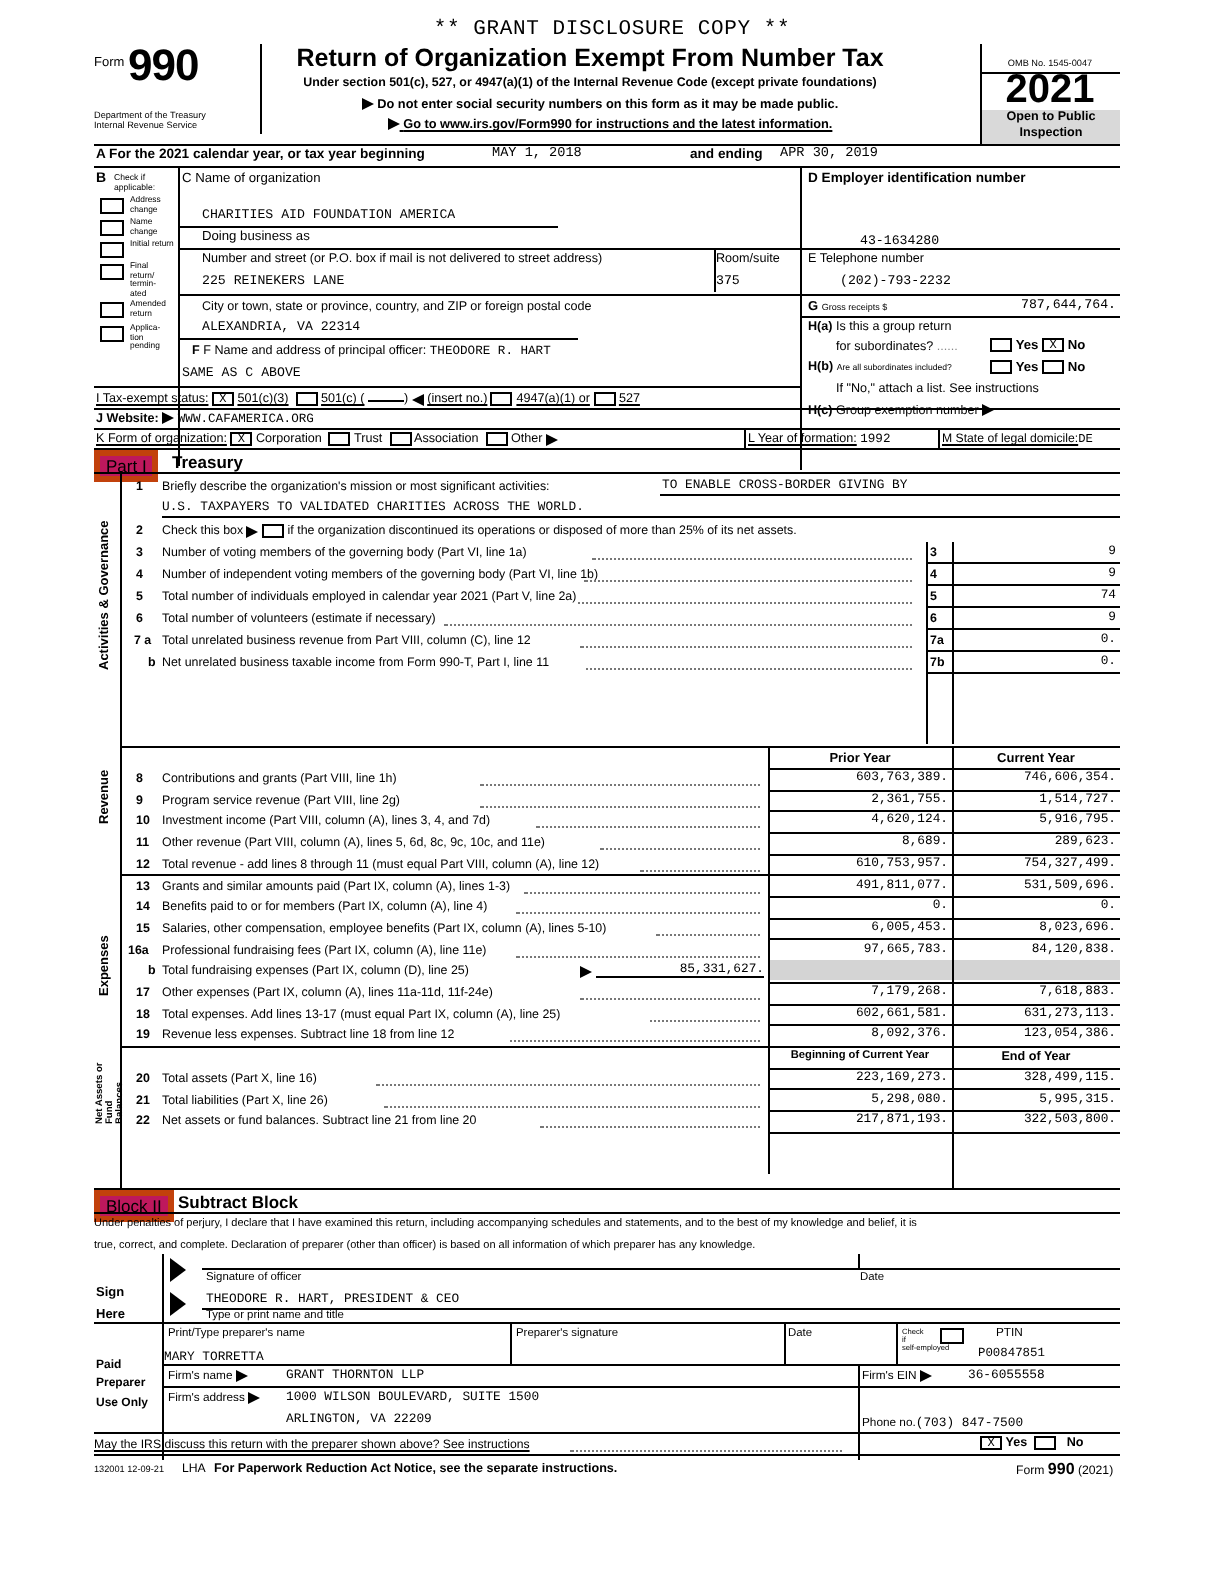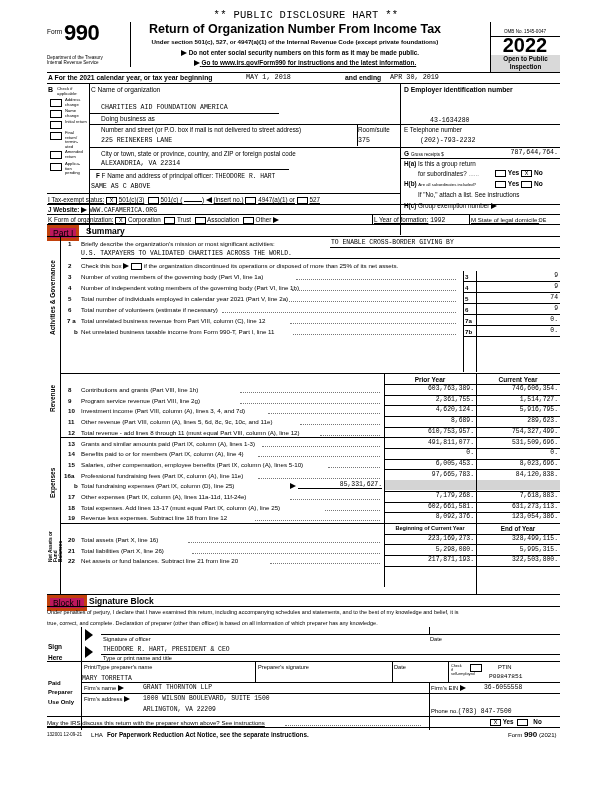--- a/index.html
+++ b/index.html
@@ -16,40 +16,40 @@
 .num{position:absolute;font-family:"Liberation Mono",monospace;font-size:6.4px;text-align:right}
 .lnum{position:absolute;font-weight:bold;font-size:6.2px}
 .ltxt{position:absolute;font-size:6.2px;white-space:nowrap}
 .arrow{display:inline-block;width:0;height:0;border-top:3px solid transparent;border-bottom:3px solid transparent;border-left:6px solid #000;vertical-align:middle}
 .vtext{position:absolute;transform:rotate(-90deg);transform-origin:left top;font-weight:bold;white-space:nowrap}
 .partlbl{position:absolute;background:#be185d;border:3px solid #c2410c;font-weight:normal;font-size:8.5px;padding:0 3px;line-height:10px}
 </style>
 </head>
 <body>
 
-<div class="abs mono" style="left:0;width:612px;top:9px;text-align:center;font-size:10.5px;letter-spacing:0.3px">** PUBLIC DISCLOSURE HART **</div>
+<div class="abs mono" style="left:0;width:612px;top:9px;text-align:center;font-size:10.5px;letter-spacing:0.3px">** GRANT DISCLOSURE COPY **</div>
 
 <div class="abs" style="left:47px;top:28px;font-size:6.5px">Form</div>
 <div class="abs b" style="left:64px;top:20px;font-size:22px;letter-spacing:-0.5px">990</div>
 <div class="abs" style="left:47px;top:55px;font-size:4.6px;line-height:5.2px">
   <div>Department of the Treasury</div>
   <div>Internal Revenue Service</div>
 </div>
 <div class="vl" style="left:130px;top:22px;height:45px"></div>
 
-<div class="abs b" style="left:130px;width:330px;top:22px;text-align:center;font-size:12.5px">Return of Organization Number From Income Tax</div>
+<div class="abs b" style="left:130px;width:330px;top:22px;text-align:center;font-size:12.5px">Return of Organization Exempt From Number Tax</div>
 <div class="abs b" style="left:130px;width:330px;top:38px;text-align:center;font-size:6.2px">Under section 501(c), 527, or 4947(a)(1) of the Internal Revenue Code (except private foundations)</div>
 <div class="abs b" style="left:130px;width:340px;top:49px;text-align:center;font-size:6.4px"><span class="arrow"></span> <span>Do not enter social security numbers on this form as it may be made public.</span></div>
 <div class="abs b" style="left:130px;width:350px;top:59px;text-align:center;font-size:6.4px;text-decoration:underline"><span class="arrow"></span> <span>Go to www.irs.gov/Form990 for instructions and the latest information.</span></div>
 
 <div class="vl" style="left:490px;top:50px;height:22px"></div>
 <div class="vl" style="left:490px;top:22px;height:50px"></div>
 <div class="abs" style="left:490px;width:70px;top:29px;text-align:center;font-size:4.6px">OMB No. 1545-0047</div>
 <div class="hl" style="left:490px;width:70px;top:36px"></div>
-<div class="abs b" style="left:490px;width:70px;top:35px;text-align:center;font-size:20px;line-height:20px">2022</div>
+<div class="abs b" style="left:490px;width:70px;top:35px;text-align:center;font-size:20px;line-height:20px">2021</div>
 <div class="abs b" style="left:491px;width:69px;top:55px;height:17px;background:#d9d9d9;text-align:center;font-size:6.3px;line-height:7.5px">
   <div>Open to Public</div>
   <div>Inspection</div>
 </div>
 
 <div class="hl" style="left:47px;width:513px;top:72px"></div>
 <div class="abs b" style="left:48px;top:74px;font-size:6.8px">A  For the 2021 calendar year, or tax year beginning</div>
 <div class="abs mono" style="left:246px;top:73px;font-size:6.8px">MAY 1, 2018</div>
 <div class="abs b" style="left:345px;top:74px;font-size:6.8px">and ending</div>
 <div class="abs mono" style="left:390px;top:73px;font-size:6.8px">APR 30, 2019</div>
@@ -151,21 +151,21 @@
   <span>Other</span>
   <span class="arrow"></span>
 </div>
 <div class="vl" style="left:372px;top:214px;height:10px"></div>
 <div class="abs" style="left:374px;top:216px;font-size:6.3px"><span style="text-decoration:underline">L Year of formation:</span> <span class="mono">1992</span></div>
 <div class="vl" style="left:469px;top:214px;height:10px"></div>
 <div class="abs" style="left:471px;top:216px;font-size:6.1px"><span style="text-decoration:underline">M State of legal domicile:</span><span class="mono">DE</span></div>
 <div class="hl2" style="left:47px;width:513px;top:224px"></div>
 
 <div class="partlbl" style="left:47px;top:225px">Part I</div>
-<div class="abs b" style="left:86px;top:226px;font-size:8.5px">Summary</div>
+<div class="abs b" style="left:86px;top:226px;font-size:8.5px">Treasury</div>
 <div class="hl" style="left:47px;width:513px;top:236px"></div>
 
 <div class="vl" style="left:60px;top:236px;height:358px"></div>
 <div class="vtext" style="left:49px;top:335px;font-size:6.5px">Activities &amp; Governance</div>
 <div class="vtext" style="left:49px;top:412px;font-size:6.5px">Revenue</div>
 <div class="vtext" style="left:49px;top:498px;font-size:6.5px">Expenses</div>
 <div class="vtext" style="left:48px;top:562px;font-size:4.8px;line-height:5px;white-space:normal;width:34px">Net Assets or Fund Balances</div>
 
 <div class="lnum" style="left:68px;top:240px">1</div>
 <div class="ltxt" style="left:81px;top:240px">Briefly describe the organization's mission or most significant activities:</div>
@@ -324,21 +324,21 @@
       <div class="lnum" style="left:68px;top:557.2px">22</div>
       <div class="ltxt" style="left:81px;top:557.2px">Net assets or fund balances. Subtract line 21 from line 20</div>
       <div class="dots" style="left:270px;width:110px;top:563.2px"></div>
       <div class="num" style="left:386px;width:88px;top:556.2px">217,871,193.</div>
       <div class="num" style="left:478px;width:80px;top:556.2px">322,503,800.</div>
       <div class="hl" style="left:384px;width:176px;top:565.7px"></div>
   </div>
 
 <div class="hl2" style="left:47px;width:513px;top:594px"></div>
 <div class="partlbl" style="left:47px;top:595px">Block II</div>
-<div class="abs b" style="left:89px;top:596px;font-size:8.5px">Signature Block</div>
+<div class="abs b" style="left:89px;top:596px;font-size:8.5px">Subtract Block</div>
 <div class="hl" style="left:47px;width:513px;top:606px"></div>
 <div class="abs" style="left:47px;top:609px;font-size:5.5px;white-space:nowrap">Under penalties of perjury, I declare that I have examined this return, including accompanying schedules and statements, and to the best of my knowledge and belief, it is</div>
 <div class="abs" style="left:47px;top:620px;font-size:5.5px;white-space:nowrap">true, correct, and complete. Declaration of preparer (other than officer) is based on all information of which preparer has any knowledge.</div>
 
 <div class="vl" style="left:81px;top:627px;height:103px"></div>
 <div class="abs" style="left:85px;top:629px;width:0;height:0;border-top:6px solid transparent;border-bottom:6px solid transparent;border-left:8px solid #000"></div>
 <div class="abs" style="left:85px;top:646px;width:0;height:0;border-top:6px solid transparent;border-bottom:6px solid transparent;border-left:8px solid #000"></div>
 <div class="abs b" style="left:48px;top:643px;font-size:6.5px">Sign</div>
 <div class="abs b" style="left:48px;top:654px;font-size:6.5px">Here</div>
 <div class="abs" style="left:101px;top:627px;width:328px;height:8px;border-bottom:1px solid #000"></div>

